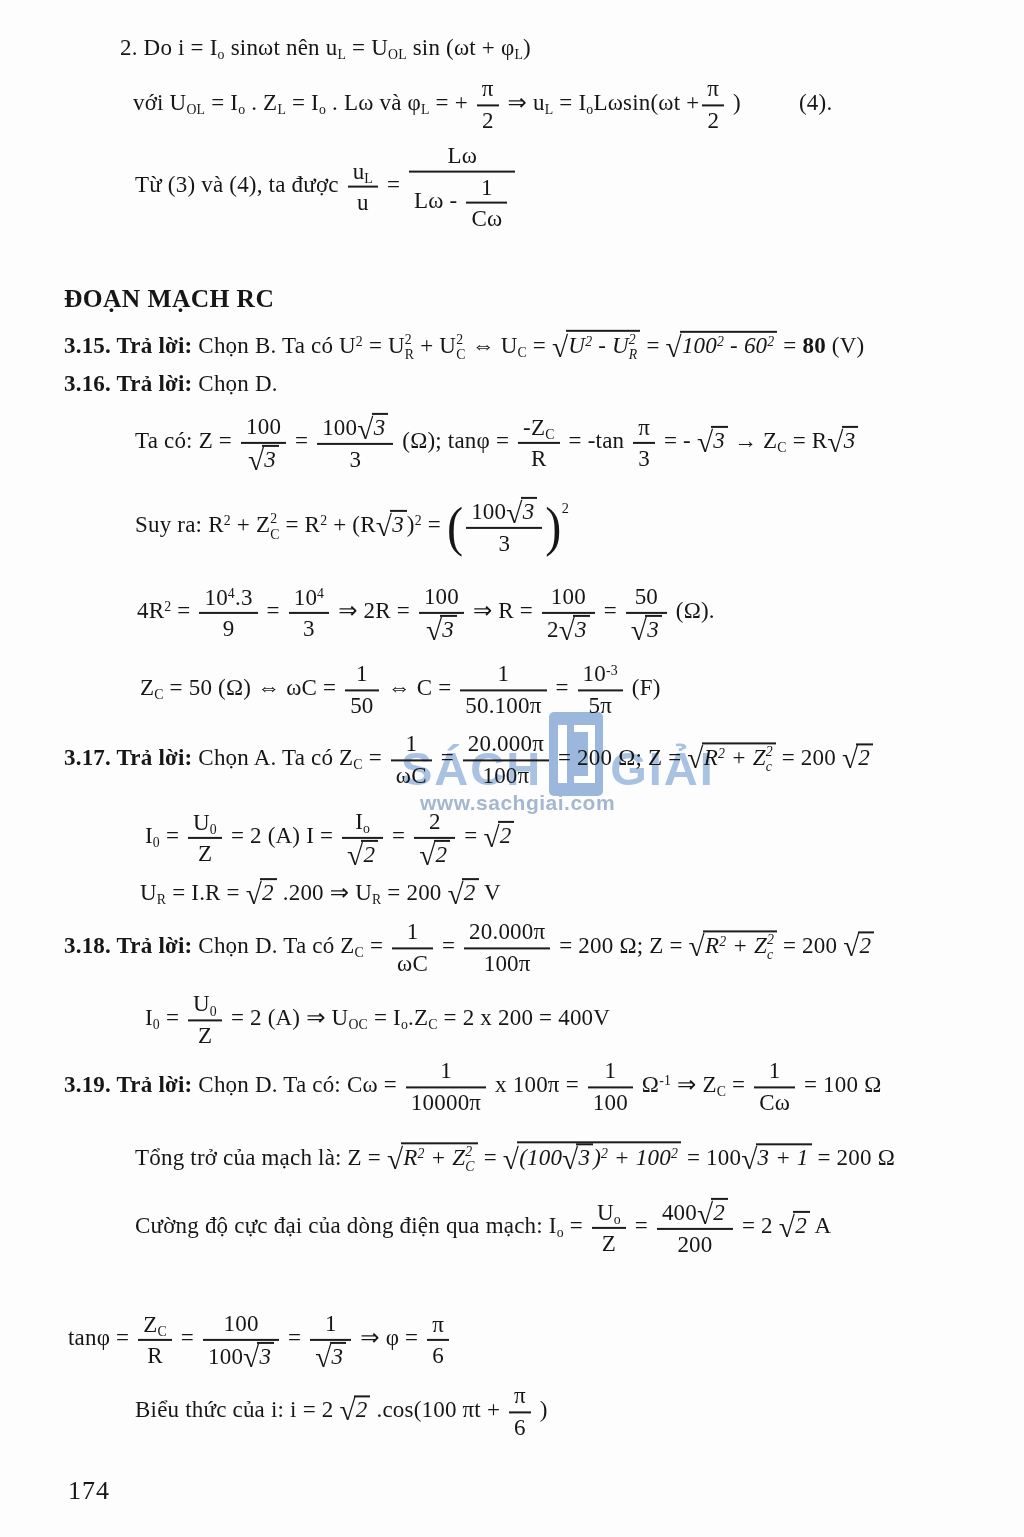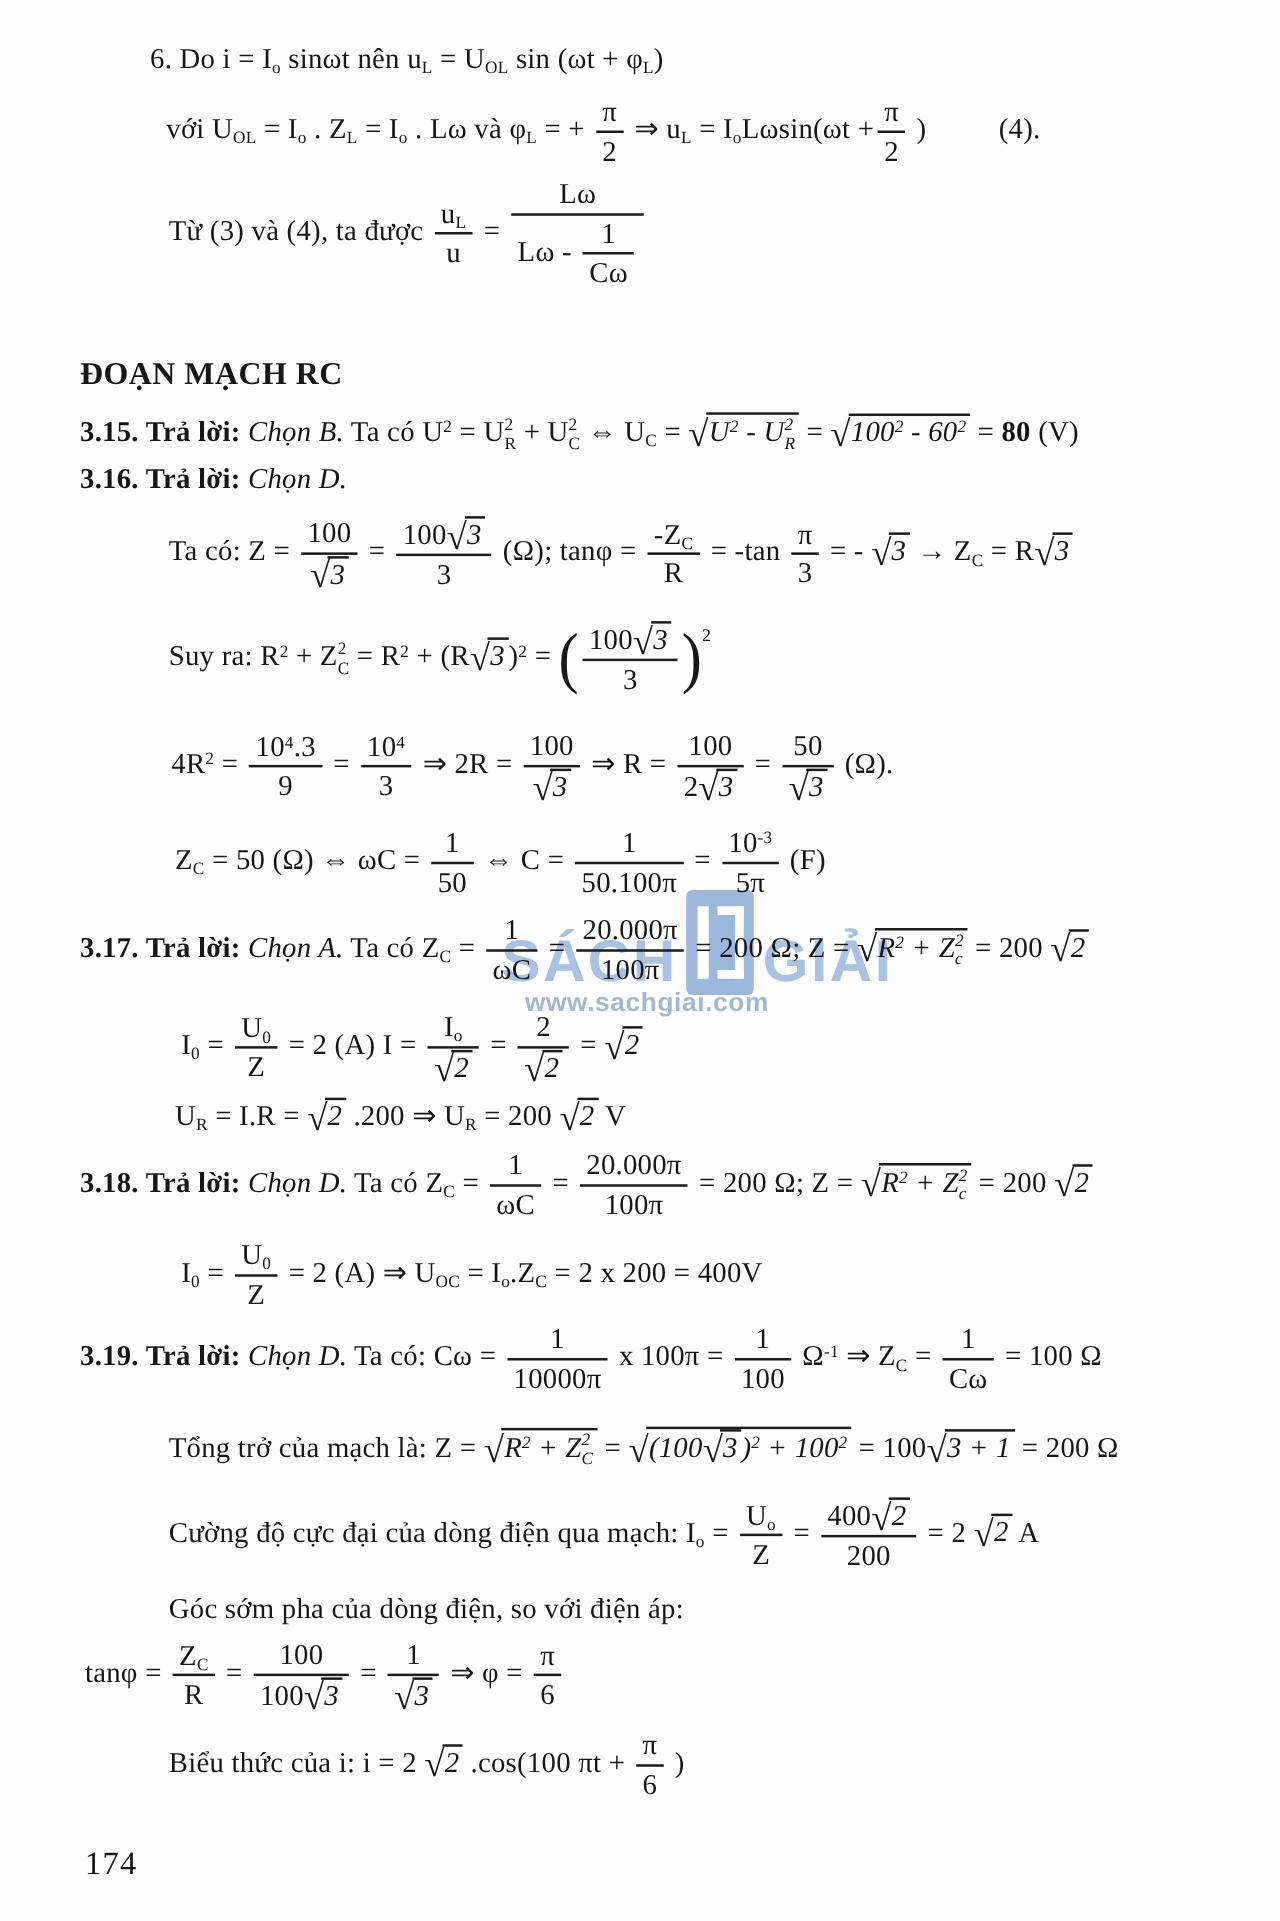--- a/index.html
+++ b/index.html
@@ -17,21 +17,21 @@
     position:absolute;
     transform:translateY(-50%);
     white-space:nowrap;
     font-size:23px;
     line-height:1.25;
     z-index:2;
     letter-spacing:.2px;
   }
   .line.head{font-weight:bold;font-size:25.5px;letter-spacing:.4px;}
   .b{font-weight:bold;}
-  .it{font-style:italic;}
+  .it{}
   sub{font-size:.6em;line-height:0;vertical-align:-.3em;}
   sup{font-size:.6em;line-height:0;vertical-align:.5em;}
   .hsup{font-size:.62em;line-height:0;vertical-align:1.35em;}
   .big{
     font-size:2.1em;font-weight:400;line-height:.9;
     display:inline-block;vertical-align:middle;
     transform:scaleY(1.12);
   }
   
   .frac{
@@ -91,34 +91,33 @@
     <span class="wm-word" style="color: rgb(169, 194, 226);">SÁCH</span>
     <span id="wm-logo" style="background: rgb(156, 183, 220);">
       <span class="lg-a"></span>
       <span class="lg-b"></span>
     </span>
     <span class="wm-word" style="color: rgb(169, 194, 226);">GIẢI</span>
   </div>
   <div id="wm-url" style="color: rgb(163, 184, 207);">www.sachgiai.com</div>
 
   <div id="page-number">174</div>
-<div class="line" style="top: 48px; left: 120px;"><span>6. Do i = I</span><sub>o</sub><span> sinωt nên u</span><sub>L</sub><span> = U</span><sub>OL</sub><span> sin (ωt + φ</span><sub>L</sub><span>)</span></div>
+<div class="line" style="top: 48px; left: 120px;"><span>2. Do i = I</span><sub>o</sub><span> sinωt nên u</span><sub>L</sub><span> = U</span><sub>OL</sub><span> sin (ωt + φ</span><sub>L</sub><span>)</span></div>
     <div class="line" style="top: 105px; left: 133px;"><span>với U</span><sub>OL</sub><span> = I</span><sub>o</sub><span> . Z</span><sub>L</sub><span> = I</span><sub>o</sub><span> . Lω và φ</span><sub>L</sub><span> = + </span><span class="frac"><span class="num"><span>π</span></span><span class="den"><span>2</span></span></span><span> ⇒ u</span><sub>L</sub><span> = I</span><sub>o</sub><span>Lωsin(ωt +</span><span class="frac"><span class="num"><span>π</span></span><span class="den"><span>2</span></span></span><span> )</span><span style="display: inline-block; width: 58px;"></span><span>(4).</span></div>
     <div class="line" style="top: 187px; left: 135px;"><span>Từ (3) và (4), ta được </span><span class="frac"><span class="num"><span>u</span><sub>L</sub></span><span class="den"><span>u</span></span></span><span> = </span><span class="frac"><span class="num"><span>Lω</span></span><span class="den"><span>Lω - </span><span class="frac"><span class="num"><span>1</span></span><span class="den"><span>Cω</span></span></span></span></span></div>
     <div class="line head" style="top: 299px; left: 64px;"><span class="b">ĐOẠN MẠCH RC</span></div>
     <div class="line" style="top: 346px; left: 64px;"><span class="b">3.15. Trả lời: </span><span class="it">Chọn B.</span><span> Ta có U</span><sup>2</sup><span> = U</span><span class="ss"><div>2</div><div>R</div></span><span> + U</span><span class="ss"><div>2</div><div>C</div></span><span> ⇔ U</span><sub>C</sub><span> = </span><span class="sq"><span class="rs">√</span><span class="bar"><span>U</span><sup>2</sup><span> - U</span><span class="ss"><div>2</div><div>R</div></span></span></span><span> = </span><span class="sq"><span class="rs">√</span><span class="bar"><span>100</span><sup>2</sup><span> - 60</span><sup>2</sup></span></span><span> = </span><span class="b">80</span><span> (V)</span></div>
     <div class="line" style="top: 384px; left: 64px;"><span class="b">3.16. Trả lời: </span><span class="it">Chọn D.</span></div>
     <div class="line" style="top: 443px; left: 135px;"><span>Ta có: Z = </span><span class="frac"><span class="num"><span>100</span></span><span class="den"><span class="sq"><span class="rs">√</span><span class="bar"><span>3</span></span></span></span></span><span> = </span><span class="frac"><span class="num"><span>100</span><span class="sq"><span class="rs">√</span><span class="bar"><span>3</span></span></span></span><span class="den"><span>3</span></span></span><span> (Ω); tanφ = </span><span class="frac"><span class="num"><span>-Z</span><sub>C</sub></span><span class="den"><span>R</span></span></span><span> = -tan </span><span class="frac"><span class="num"><span>π</span></span><span class="den"><span>3</span></span></span><span> = - </span><span class="sq"><span class="rs">√</span><span class="bar"><span>3</span></span></span><span> → Z</span><sub>C</sub><span> = R</span><span class="sq"><span class="rs">√</span><span class="bar"><span>3</span></span></span></div>
     <div class="line" style="top: 527px; left: 135px;"><span>Suy ra: R</span><sup>2</sup><span> + Z</span><span class="ss"><div>2</div><div>C</div></span><span> = R</span><sup>2</sup><span> + (R</span><span class="sq"><span class="rs">√</span><span class="bar"><span>3</span></span></span><span>)</span><sup>2</sup><span> = </span><span class="big">(</span><span class="frac"><span class="num"><span>100</span><span class="sq"><span class="rs">√</span><span class="bar"><span>3</span></span></span></span><span class="den"><span>3</span></span></span><span class="big">)</span><span class="hsup">2</span></div>
     <div class="line" style="top: 613px; left: 137px;"><span>4R</span><sup>2</sup><span> = </span><span class="frac"><span class="num"><span>10</span><sup>4</sup><span>.3</span></span><span class="den"><span>9</span></span></span><span> = </span><span class="frac"><span class="num"><span>10</span><sup>4</sup></span><span class="den"><span>3</span></span></span><span> ⇒ 2R = </span><span class="frac"><span class="num"><span>100</span></span><span class="den"><span class="sq"><span class="rs">√</span><span class="bar"><span>3</span></span></span></span></span><span> ⇒ R = </span><span class="frac"><span class="num"><span>100</span></span><span class="den"><span>2</span><span class="sq"><span class="rs">√</span><span class="bar"><span>3</span></span></span></span></span><span> = </span><span class="frac"><span class="num"><span>50</span></span><span class="den"><span class="sq"><span class="rs">√</span><span class="bar"><span>3</span></span></span></span></span><span> (Ω).</span></div>
     <div class="line" style="top: 690px; left: 140px;"><span>Z</span><sub>C</sub><span> = 50 (Ω) ⇔ ωC = </span><span class="frac"><span class="num"><span>1</span></span><span class="den"><span>50</span></span></span><span> ⇔ C = </span><span class="frac"><span class="num"><span>1</span></span><span class="den"><span>50.100π</span></span></span><span> = </span><span class="frac"><span class="num"><span>10</span><sup>-3</sup></span><span class="den"><span>5π</span></span></span><span> (F)</span></div>
     <div class="line" style="top: 760px; left: 64px;"><span class="b">3.17. Trả lời: </span><span class="it">Chọn A.</span><span> Ta có Z</span><sub>C</sub><span> = </span><span class="frac"><span class="num"><span>1</span></span><span class="den"><span>ωC</span></span></span><span> = </span><span class="frac"><span class="num"><span>20.000π</span></span><span class="den"><span>100π</span></span></span><span> = 200 Ω; Z = </span><span class="sq"><span class="rs">√</span><span class="bar"><span>R</span><sup>2</sup><span> + Z</span><span class="ss"><div>2</div><div>c</div></span></span></span><span> = 200 </span><span class="sq"><span class="rs">√</span><span class="bar"><span>2</span></span></span></div>
     <div class="line" style="top: 838px; left: 145px;"><span>I</span><sub>0</sub><span> = </span><span class="frac"><span class="num"><span>U</span><sub>0</sub></span><span class="den"><span>Z</span></span></span><span> = 2 (A) I = </span><span class="frac"><span class="num"><span>I</span><sub>o</sub></span><span class="den"><span class="sq"><span class="rs">√</span><span class="bar"><span>2</span></span></span></span></span><span> = </span><span class="frac"><span class="num"><span>2</span></span><span class="den"><span class="sq"><span class="rs">√</span><span class="bar"><span>2</span></span></span></span></span><span> = </span><span class="sq"><span class="rs">√</span><span class="bar"><span>2</span></span></span></div>
     <div class="line" style="top: 893px; left: 140px;"><span>U</span><sub>R</sub><span> = I.R = </span><span class="sq"><span class="rs">√</span><span class="bar"><span>2</span></span></span><span> .200 ⇒ U</span><sub>R</sub><span> = 200 </span><span class="sq"><span class="rs">√</span><span class="bar"><span>2</span></span></span><span> V</span></div>
     <div class="line" style="top: 948px; left: 64px;"><span class="b">3.18. Trả lời: </span><span class="it">Chọn D.</span><span> Ta có Z</span><sub>C</sub><span> = </span><span class="frac"><span class="num"><span>1</span></span><span class="den"><span>ωC</span></span></span><span> = </span><span class="frac"><span class="num"><span>20.000π</span></span><span class="den"><span>100π</span></span></span><span> = 200 Ω; Z = </span><span class="sq"><span class="rs">√</span><span class="bar"><span>R</span><sup>2</sup><span> + Z</span><span class="ss"><div>2</div><div>c</div></span></span></span><span> = 200 </span><span class="sq"><span class="rs">√</span><span class="bar"><span>2</span></span></span></div>
     <div class="line" style="top: 1020px; left: 145px;"><span>I</span><sub>0</sub><span> = </span><span class="frac"><span class="num"><span>U</span><sub>0</sub></span><span class="den"><span>Z</span></span></span><span> = 2 (A) ⇒ U</span><sub>OC</sub><span> = I</span><sub>o</sub><span>.Z</span><sub>C</sub><span> = 2 x 200 = 400V</span></div>
     <div class="line" style="top: 1087px; left: 64px;"><span class="b">3.19. Trả lời: </span><span class="it">Chọn D.</span><span> Ta có: Cω = </span><span class="frac"><span class="num"><span>1</span></span><span class="den"><span>10000π</span></span></span><span> x 100π = </span><span class="frac"><span class="num"><span>1</span></span><span class="den"><span>100</span></span></span><span> Ω</span><sup>-1</sup><span> ⇒ Z</span><sub>C</sub><span> = </span><span class="frac"><span class="num"><span>1</span></span><span class="den"><span>Cω</span></span></span><span> = 100 Ω</span></div>
     <div class="line" style="top: 1158px; left: 135px;"><span>Tổng trở của mạch là: Z = </span><span class="sq"><span class="rs">√</span><span class="bar"><span>R</span><sup>2</sup><span> + Z</span><span class="ss"><div>2</div><div>C</div></span></span></span><span> = </span><span class="sq"><span class="rs">√</span><span class="bar"><span>(100</span><span class="sq"><span class="rs">√</span><span class="bar"><span>3</span></span></span><span>)</span><sup>2</sup><span> + 100</span><sup>2</sup></span></span><span> = 100</span><span class="sq"><span class="rs">√</span><span class="bar"><span>3 + 1</span></span></span><span> = 200 Ω</span></div>
     <div class="line" style="top: 1228px; left: 135px;"><span>Cường độ cực đại của dòng điện qua mạch: I</span><sub>o</sub><span> = </span><span class="frac"><span class="num"><span>U</span><sub>o</sub></span><span class="den"><span>Z</span></span></span><span> = </span><span class="frac"><span class="num"><span>400</span><span class="sq"><span class="rs">√</span><span class="bar"><span>2</span></span></span></span><span class="den"><span>200</span></span></span><span> = 2 </span><span class="sq"><span class="rs">√</span><span class="bar"><span>2</span></span></span><span> A</span></div>
-    <div class="line" style="top: 1288px; left: 135px;"><span>Góc sớm pha của dòng điện, so với điện áp:</span></div>
     <div class="line" style="top: 1340px; left: 68px;"><span>tanφ = </span><span class="frac"><span class="num"><span>Z</span><sub>C</sub></span><span class="den"><span>R</span></span></span><span> = </span><span class="frac"><span class="num"><span>100</span></span><span class="den"><span>100</span><span class="sq"><span class="rs">√</span><span class="bar"><span>3</span></span></span></span></span><span> = </span><span class="frac"><span class="num"><span>1</span></span><span class="den"><span class="sq"><span class="rs">√</span><span class="bar"><span>3</span></span></span></span></span><span> ⇒ φ = </span><span class="frac"><span class="num"><span>π</span></span><span class="den"><span>6</span></span></span></div>
     <div class="line" style="top: 1412px; left: 135px;"><span>Biểu thức của i: i = 2 </span><span class="sq"><span class="rs">√</span><span class="bar"><span>2</span></span></span><span> .cos(100 πt + </span><span class="frac"><span class="num"><span>π</span></span><span class="den"><span>6</span></span></span><span> )</span></div>
   </div>
 
 </body></html>

